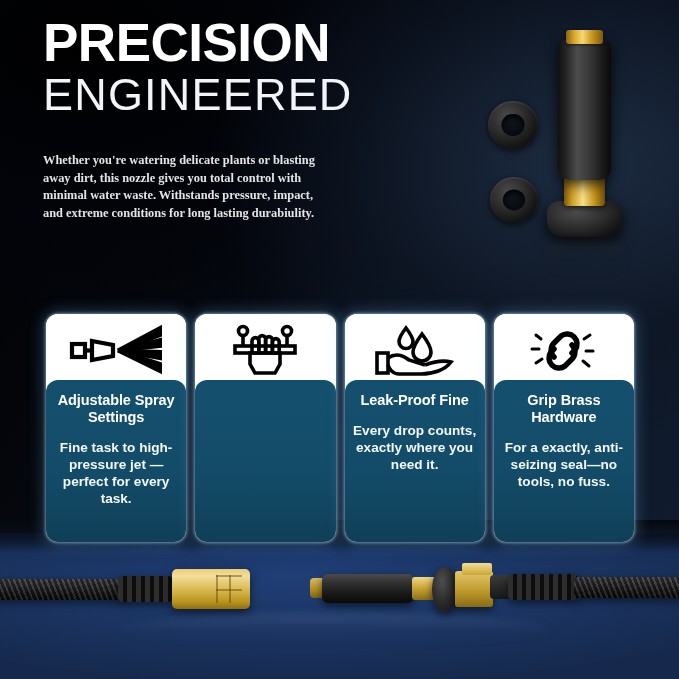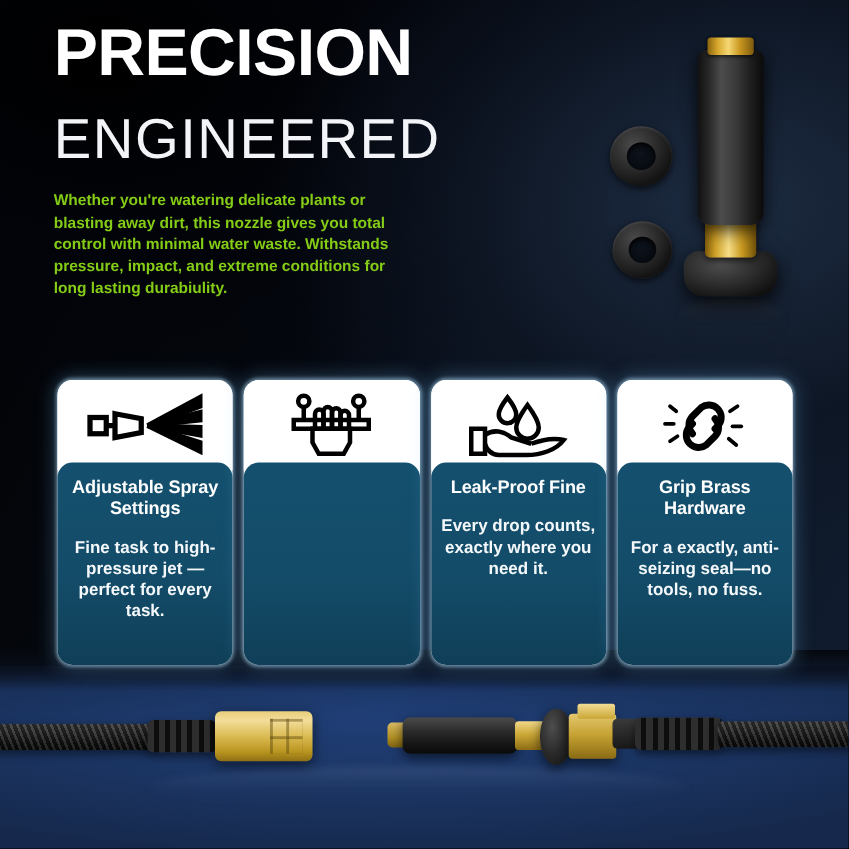--- a/index.html
+++ b/index.html
@@ -53,30 +53,31 @@
     font-weight: 800;
     color: #ffffff;
     letter-spacing: -0.5px;
   }
   .h-line2 {
     font-size: 45px;
     line-height: 1.06;
     font-weight: 300;
     color: #f2f4f7;
     letter-spacing: 1.2px;
-    margin-top: 18px;
+    margin-top: 2px;
   }
   .subcopy {
     position: absolute;
     left: 43px; top: 152px;
     width: 272px;
     font-size: 12.4px;
     line-height: 1.42;
     font-weight: 700;
-    color: #84cc16;
+    color: #e5e5e5;
+    font-family: Liberation Serif, serif;
   }
 
   
   .hero { position: absolute; left: 452px; top: 8px; width: 227px; height: 280px; }
 
   .washer {
     position: absolute;
     border-radius: 50%;
     background:
       radial-gradient(circle at 38% 32%, #4a4a4a 0%, #2a2a2a 42%, #141414 70%, #0b0b0b 100%);
@@ -132,21 +133,21 @@
     left: 92px; top: 229px;
     width: 82px; height: 40px;
     background: linear-gradient(180deg, rgba(60,60,60,0.38) 0%, rgba(20,26,38,0.12) 48%, rgba(0,0,0,0) 100%);
     filter: blur(3px);
     border-radius: 50% 50% 40% 40%;
   }
 
   
   .cards {
     position: absolute;
-    left: 46px; top: 304px;
+    left: 46px; top: 314px;
     width: 588px; height: 228px;
     display: flex;
     gap: 9px;
   }
   .card {
     position: relative;
     flex: 1 1 0;
     border-radius: 12px;
     background: #ffffff;
     overflow: visible;

